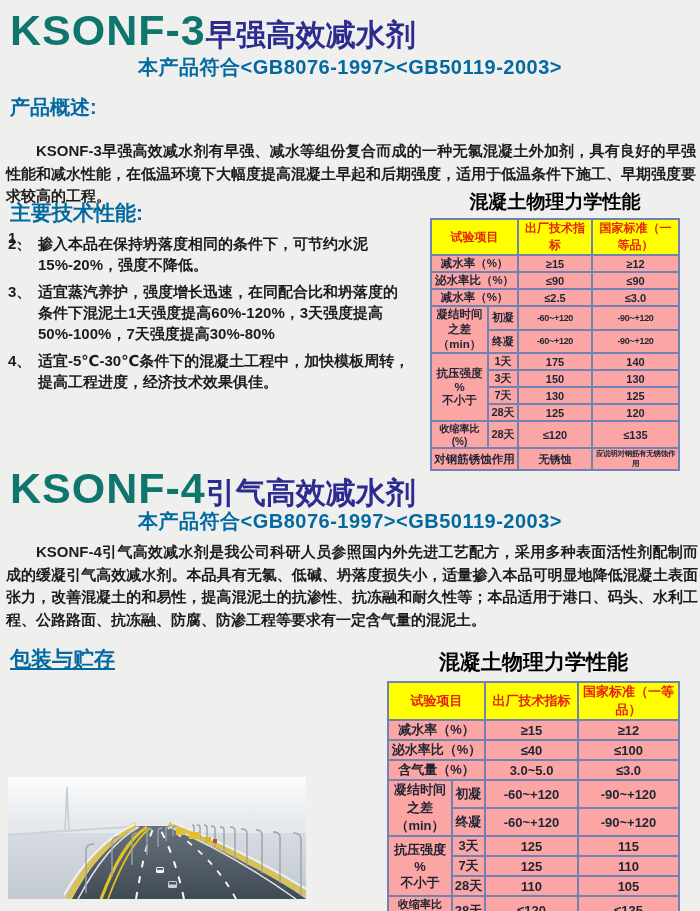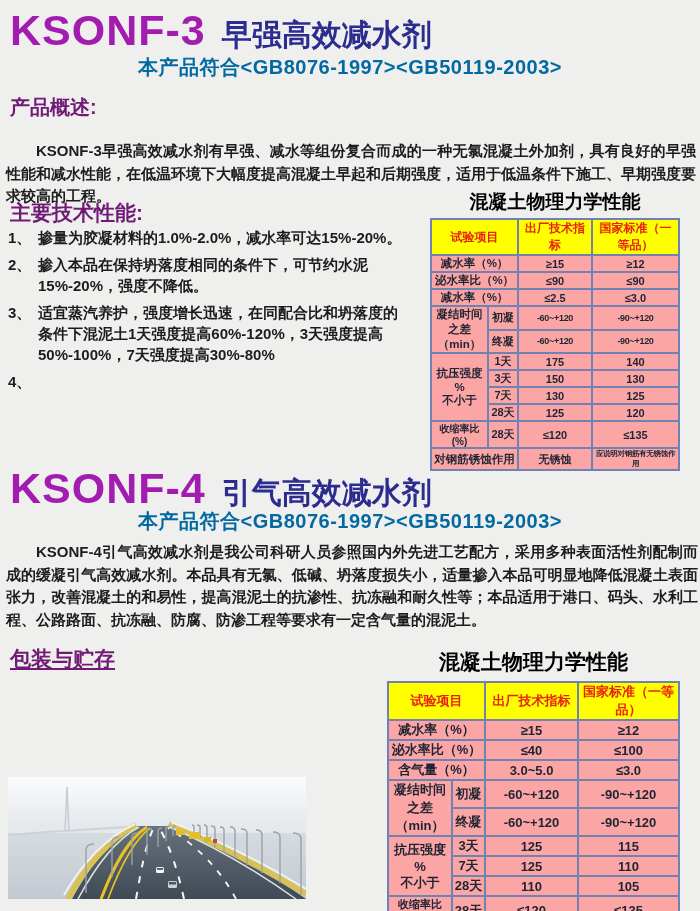--- a/index.html
+++ b/index.html
@@ -4,25 +4,25 @@
 <style>
   html,body { margin:0; padding:0; }
   .page {
     position:relative; width:700px; height:911px; overflow:hidden;
     background:#efefee;
     font-family:"Liberation Sans","DejaVu Sans",sans-serif;
     color:#1c1c1c;
   }
   
   .prod-header { position:absolute; left:10px; white-space:nowrap; }
-  .prod-code { font-size:43px; font-weight:bold; color:#a21caf; letter-spacing:1px; }
-  .prod-name { font-size:30px; font-weight:bold; color:#2c2c90; margin-left:16px; }
+  .prod-code { font-size:43px; font-weight:bold; color:#0f766e; letter-spacing:1px; }
+  .prod-name { font-size:30px; font-weight:bold; color:#2c2c90; margin-left:0; }
   .standard  { position:absolute; left:0; width:700px; text-align:center;
                font-size:20px; font-weight:bold; color:#0369a1; letter-spacing:.5px; }
-  .h2 { position:absolute; font-weight:bold; color:#701a75; }
+  .h2 { position:absolute; font-weight:bold; color:#0369a1; }
   .body-para { position:absolute; font-size:15px; line-height:22.5px; font-weight:600;
                text-indent:2em; margin:0; text-align:justify; }
   .list { position:absolute; font-size:15px; line-height:21px; font-weight:600; }
   .litem { position:relative; padding-left:30px; margin-bottom:6px; }
   .litem .num { position:absolute; left:0; top:0; }
   .pitem { margin-bottom:2px; line-height:22px; }
   
   .tblock { position:absolute; }
   .tbl-title { text-align:center; font-weight:bold; color:#000; }
   table.perf { border-collapse:collapse; background:#fca5a5; table-layout:fixed; width:100%; }
@@ -56,30 +56,30 @@
     <span class="prod-code">KSONF-3</span><span class="prod-name">早强高效减水剂</span>
   </div>
   <div class="standard" style="top:54px;">本产品符合&lt;GB8076-1997&gt;&lt;GB50119-2003&gt;</div>
 
   <div class="h2" style="left:10px; top:94px; font-size:20px;">产品概述:</div>
   <p class="body-para" style="left:6px; top:120px; width:690px;margin-top:20px;">KSONF-3早强高效减水剂有早强、减水等组份复合而成的一种无氯混凝土外加剂，具有良好的早强性能和减水性能，在低温环境下大幅度提高混凝土早起和后期强度，适用于低温条件下施工、早期强度要求较高的工程。</p>
 
   <div class="h2" style="left:10px; top:199px; font-size:21px;">主要技术性能:</div>
   <div class="list" style="left:8px; top:227px; width:402px;">
     <div class="litem">
-      <span class="num">1、</span><span>掺量为胶凝材料的1.0%-2.0%，减水率可达15%-20%。</span>
+      <span class="num">1、</span>
     </div>
     <div class="litem">
       <span class="num">2、</span><span>掺入本品在保持坍落度相同的条件下，可节约水泥15%-20%，强度不降低。</span>
     </div>
     <div class="litem">
       <span class="num">3、</span><span>适宜蒸汽养护，强度增长迅速，在同配合比和坍落度的条件下混泥土1天强度提高60%-120%，3天强度提高50%-100%，7天强度提高30%-80%</span>
     </div>
     <div class="litem">
-      <span class="num">4、</span>
+      <span class="num">4、</span><span>适宜-5℃-30℃条件下的混凝土工程中，加快模板周转，提高工程进度，经济技术效果俱佳。</span>
     </div>
   </div>
 
   <div class="tblock" style="left:430px; top:189px; width:250px;">
     <div class="tbl-title t1title">混凝土物理力学性能</div>
     <table class="perf t1">
       <colgroup>
           <col style="width:57px">
           <col style="width:30px">
           <col style="width:74px">

